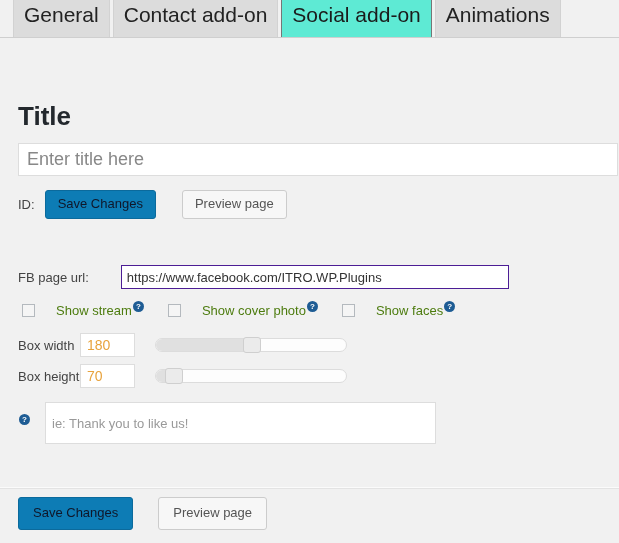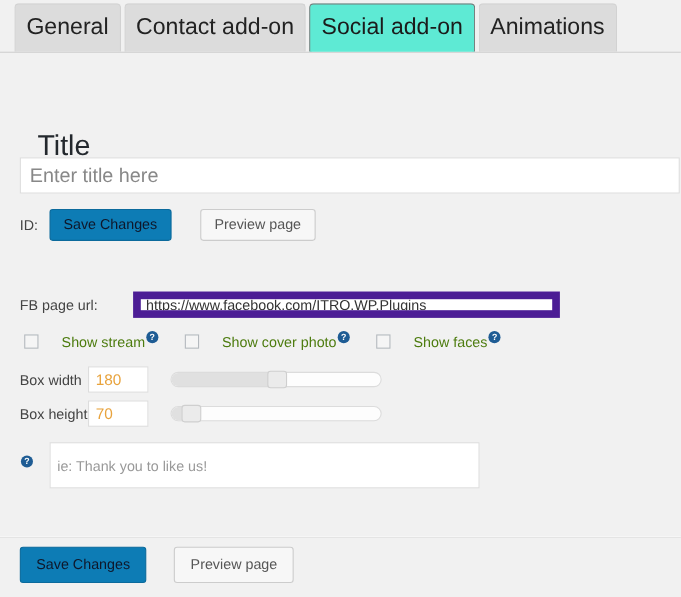--- a/index.html
+++ b/index.html
@@ -15,21 +15,21 @@
     color: #444;
     overflow: hidden;
     position: relative;
   }
 
   
   #tabbar {
     position: absolute;
     left: 0; top: 0;
     width: 619px;
-    height: 48px;
+    height: 38px;
     background: #f1f1f1;
     border-bottom: 1px solid #cfcfcf;
     box-sizing: border-box;
   }
   #tabs {
     position: absolute;
     left: 13px;
     bottom: 0;
     display: flex;
     align-items: flex-end;
@@ -64,24 +64,24 @@
     width: 619px;
     height: 490px;
     background: #f1f1f1;
   }
 
   #page-title {
     position: absolute;
     left: 18px;
     top: 48px;
     font-size: 26px;
-    font-weight: normal;
+    font-weight: bold;
     color: #23282d;
     line-height: 30px;
-    margin: 16px;
+    margin: 0;
   }
 
   #title-input {
     position: absolute;
     left: 18px;
     top: 90px;
     width: 600px;
     height: 33px;
     box-sizing: border-box;
     border: 1px solid #ddd;
@@ -176,21 +176,21 @@
     top: 212px;
     display: flex;
     align-items: center;
     gap: 26px;
   }
   #fb-url-label { font-size: 13px; color: #444; margin-right: 6px; }
   #fb-url-input {
     width: 388px;
     height: 24px;
     box-sizing: border-box;
-    border: 7px solid #4c1d95;
+    border: 1px solid #4c1d95;
     background: #fff;
     font-family: "Liberation Sans", sans-serif;
     font-size: 13px;
     color: #333;
     padding: 2px 5px;
     outline: none;
   }
 
   
   #options-row {

